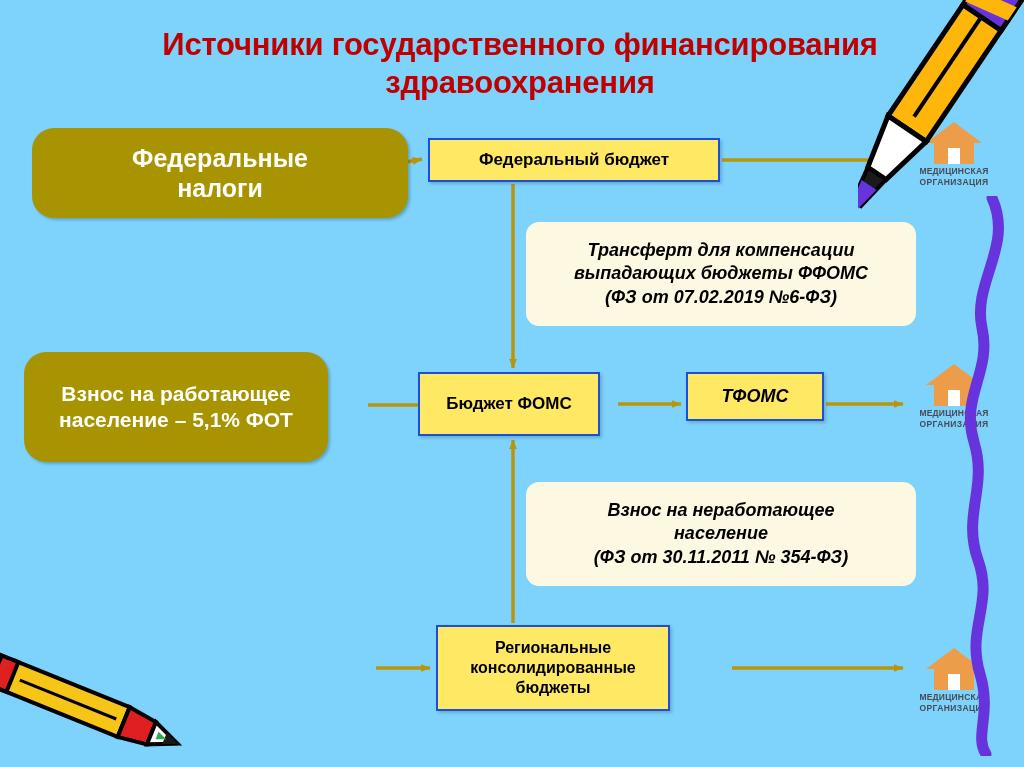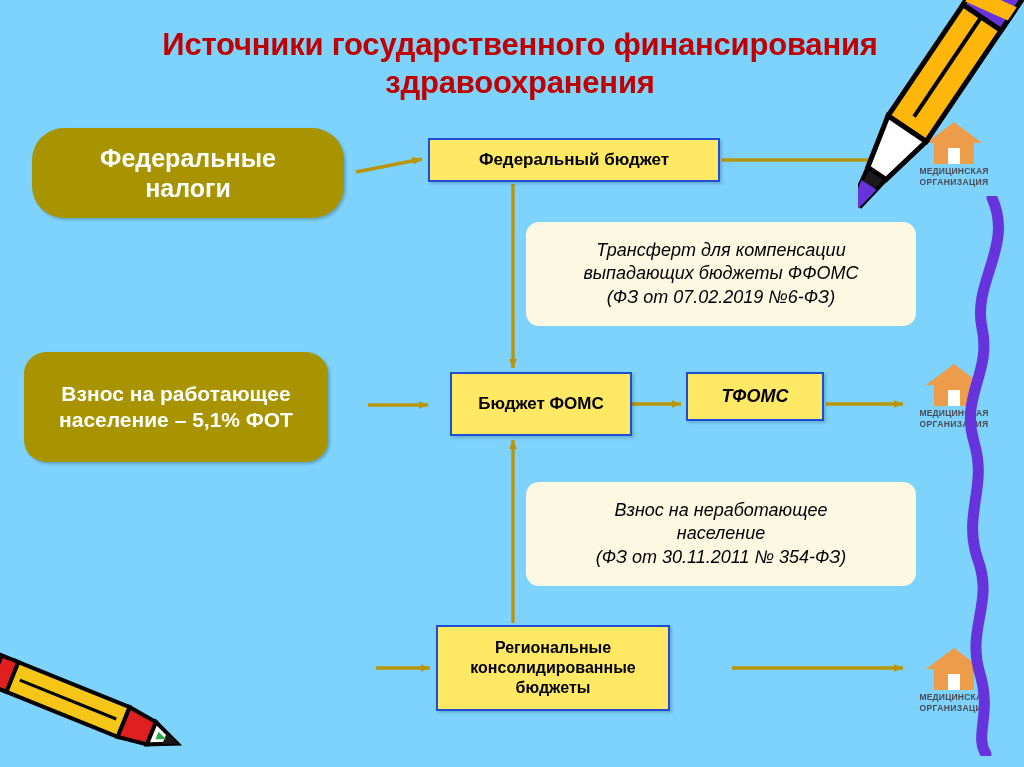--- a/index.html
+++ b/index.html
@@ -41,52 +41,52 @@
     font-weight: bold;
     display: flex;
     align-items: center;
     justify-content: center;
     text-align: center;
     box-shadow: 2px 2px 3px rgba(0,0,0,0.22);
     box-sizing: border-box;
     padding: 4px 14px;
     line-height: 1.22;
   }
-  #olive-fed     { left: 32px;  top: 128px; width: 312px; height: 90px;  font-size: 25px; border-radius: 32px; }
+  #olive-fed     { left: 32px;  top: 128px; width: 376px; height: 90px;  font-size: 25px; }
   #olive-working { left: 24px;  top: 352px; width: 304px; height: 110px; font-size: 21px; }
   #olive-region  { left: 32px;  top: 622px; width: 340px; height: 76px;  font-size: 21px; }
 
   
   .yellow-box {
     position: absolute;
     background: #FFE864;
     border: 2px solid #1d4ed8;
     color: #000000;
     font-weight: bold;
     display: flex;
     align-items: center;
     justify-content: center;
     text-align: center;
     box-sizing: border-box;
     box-shadow: 2px 2px 3px rgba(0,0,0,0.18);
     line-height: 1.25;
     padding: 2px 8px;
   }
   #box-fedbudget { left: 428px; top: 138px; width: 292px; height: 44px; font-size: 17px; }
-  #box-fomsbud   { left: 450px; top: 372px; width: 182px; height: 64px; font-size: 17px; }
+  #box-fomsbud   { left: 418px; top: 372px; width: 182px; height: 64px; font-size: 17px; }
   #box-tfoms     { left: 686px; top: 372px; width: 138px; height: 49px; font-size: 18px; font-style: italic; }
   #box-regbud    { left: 436px; top: 625px; width: 234px; height: 86px; font-size: 16px; }
 
   
   .cream-note {
     position: absolute;
     background: #FCF8E2;
     border-radius: 13px;
     color: #000000;
-    font-weight: normal;
+    font-weight: bold;
     font-style: italic;
     text-align: center;
     display: flex;
     align-items: center;
     justify-content: center;
     box-sizing: border-box;
     line-height: 1.30;
     font-size: 18px;
     padding: 4px 10px;
   }

